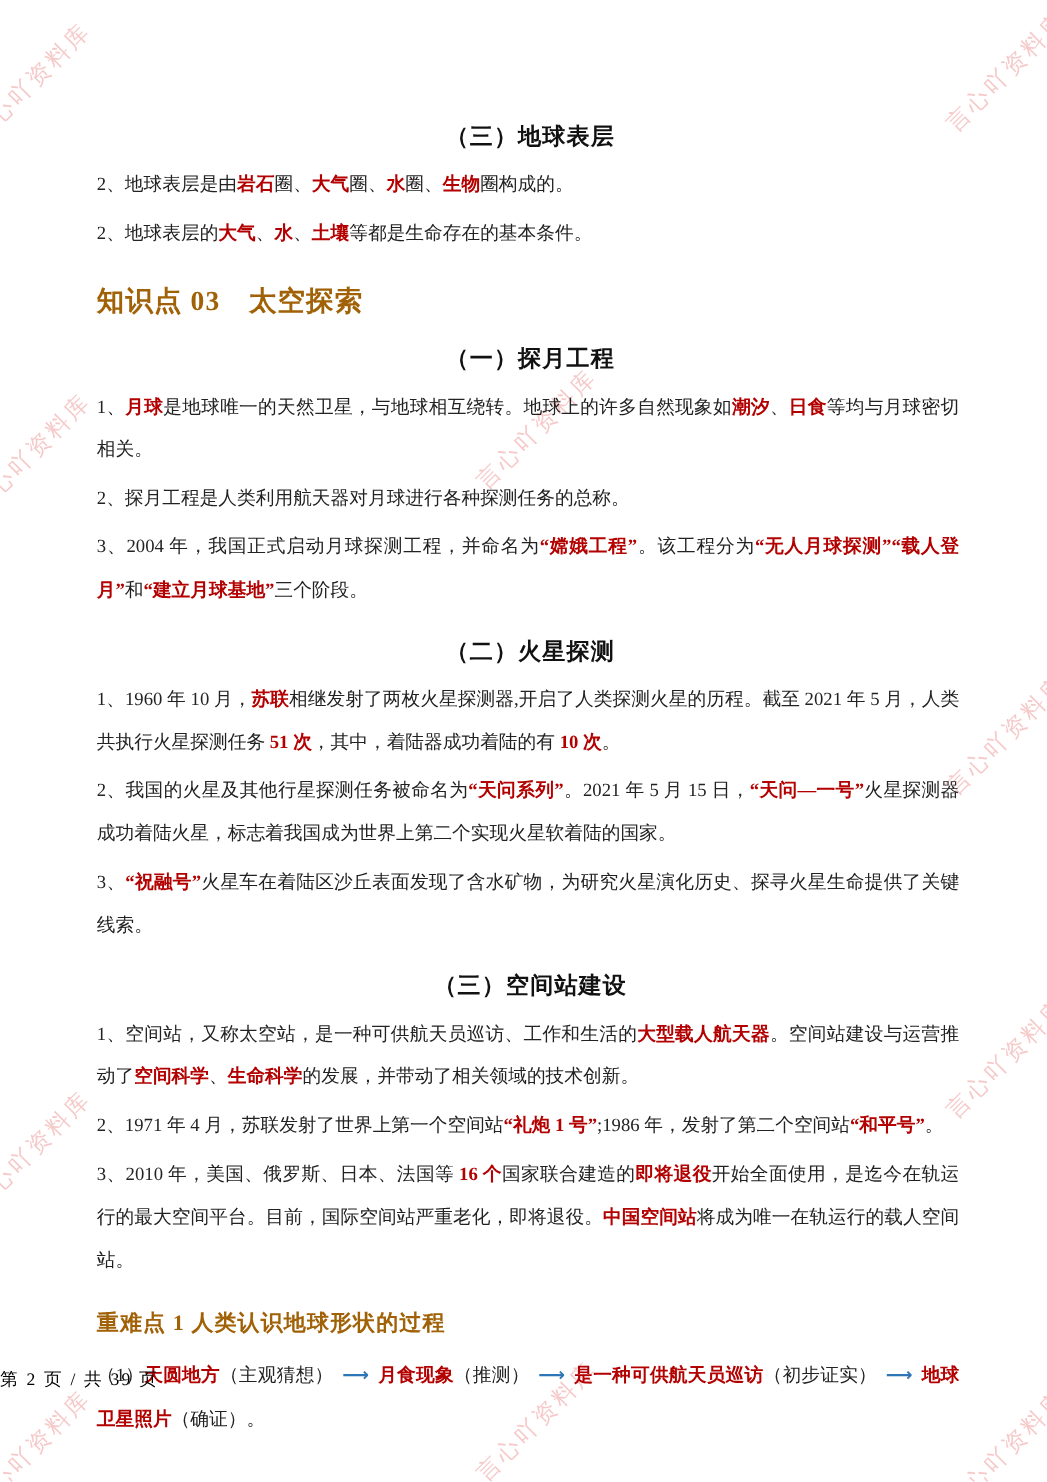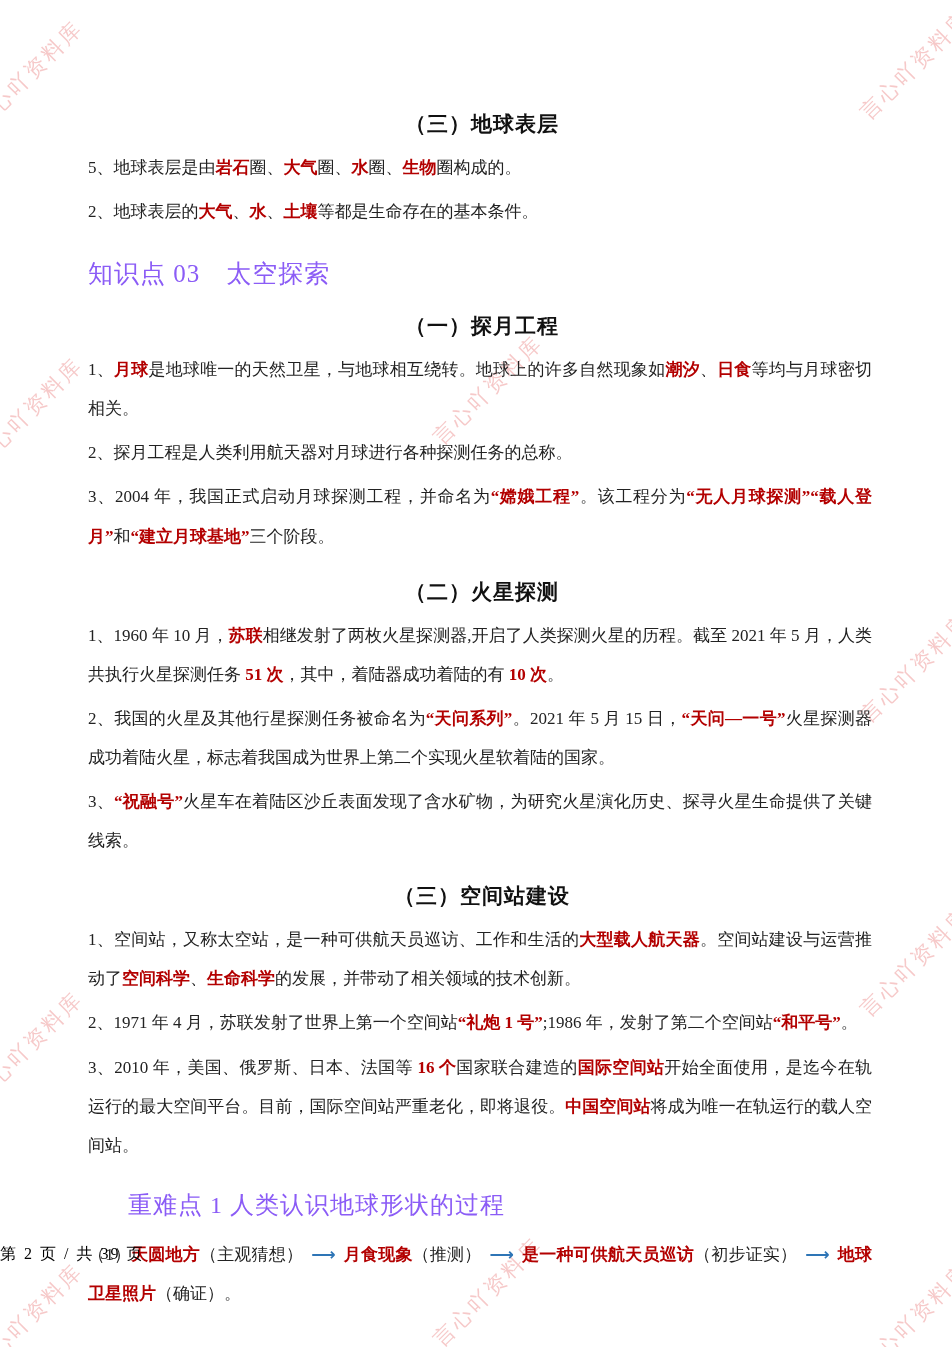--- a/index.html
+++ b/index.html
@@ -13,24 +13,24 @@
   .content{
     position:absolute;
     left:88px;right:80px;top:110px;
   }
   .content > :first-child{margin-top:0;}
   .h2{
     font-size:21px;font-weight:bold;color:#111;
     margin:22px 0 10px 0;padding-left:4px;letter-spacing:1px;text-align:center;
   }
   .h1{
-    font-size:25px;font-weight:normal;color:#8b5cf6;
+    font-size:25px;font-weight:bold;color:#a16207;
     margin:26px 0 14px 0;letter-spacing:1px;
   }
-  .h1.hd{font-size:24px;margin-top:24px;margin-left:40px;}
+  .h1.hd{font-size:20px;margin-top:24px;}
   p.body-p{
     font-size:17px;line-height:2.3;color:#222;
     margin:0 0 5px 0;text-align:justify;
   }
   .kw{
     color:#b30000;font-weight:bold;
     text-decoration-color:#b30000;
     text-underline-offset:5px;
   }
   .arrow{
@@ -61,32 +61,32 @@
       <div class="watermark" style="left: 488px; top: 390px;">言心吖资料库</div>
       <div class="watermark" style="left: 915px; top: 668px;">言心吖资料库</div>
       <div class="watermark" style="left: 915px; top: 962px;">言心吖资料库</div>
       <div class="watermark" style="left: 28px; top: 1046px;">言心吖资料库</div>
       <div class="watermark" style="left: 488px; top: 1292px;">言心吖资料库</div>
       <div class="watermark" style="left: 28px; top: 1318px;">言心吖资料库</div>
       <div class="watermark" style="left: 915px; top: 1318px;">言心吖资料库</div>
     </div>
   <div class="content" id="doc-blocks">
       <div class="h2"><span>（三）地球表层</span></div>
-      <p class="body-p"><span>5、地球表层是由</span><span class="kw">岩石</span><span>圈、</span><span class="kw">大气</span><span>圈、</span><span class="kw">水</span><span>圈、</span><span class="kw">生物</span><span>圈构成的。</span></p>
+      <p class="body-p"><span>2、地球表层是由</span><span class="kw">岩石</span><span>圈、</span><span class="kw">大气</span><span>圈、</span><span class="kw">水</span><span>圈、</span><span class="kw">生物</span><span>圈构成的。</span></p>
       <p class="body-p"><span>2、地球表层的</span><span class="kw">大气</span><span>、</span><span class="kw">水</span><span>、</span><span class="kw">土壤</span><span>等都是生命存在的基本条件。</span></p>
       <div class="h1"><span>知识点 03　太空探索</span></div>
       <div class="h2"><span>（一）探月工程</span></div>
       <p class="body-p"><span>1、</span><span class="kw">月球</span><span>是地球唯一的天然卫星，与地球相互绕转。地球上的许多自然现象如</span><span class="kw">潮汐</span><span>、</span><span class="kw">日食</span><span>等均与月球密切相关。</span></p>
       <p class="body-p"><span>2、探月工程是人类利用航天器对月球进行各种探测任务的总称。</span></p>
       <p class="body-p"><span>3、2004 年，我国正式启动月球探测工程，并命名为</span><span class="kw">“嫦娥工程”</span><span>。该工程分为</span><span class="kw">“无人月球探测”“载人登月”</span><span>和</span><span class="kw">“建立月球基地”</span><span>三个阶段。</span></p>
       <div class="h2"><span>（二）火星探测</span></div>
       <p class="body-p"><span>1、1960 年 10 月，</span><span class="kw">苏联</span><span>相继发射了两枚火星探测器,开启了人类探测火星的历程。截至 2021 年 5 月，人类共执行火星探测任务 </span><span class="kw">51 次</span><span>，其中，着陆器成功着陆的有 </span><span class="kw">10 次</span><span>。</span></p>
       <p class="body-p"><span>2、我国的火星及其他行星探测任务被命名为</span><span class="kw">“天问系列”</span><span>。2021 年 5 月 15 日，</span><span class="kw">“天问—一号”</span><span>火星探测器成功着陆火星，标志着我国成为世界上第二个实现火星软着陆的国家。</span></p>
       <p class="body-p"><span>3、</span><span class="kw">“祝融号”</span><span>火星车在着陆区沙丘表面发现了含水矿物，为研究火星演化历史、探寻火星生命提供了关键线索。</span></p>
       <div class="h2"><span>（三）空间站建设</span></div>
       <p class="body-p"><span>1、空间站，又称太空站，是一种可供航天员巡访、工作和生活的</span><span class="kw">大型载人航天器</span><span>。空间站建设与运营推动了</span><span class="kw">空间科学</span><span>、</span><span class="kw">生命科学</span><span>的发展，并带动了相关领域的技术创新。</span></p>
       <p class="body-p"><span>2、1971 年 4 月，苏联发射了世界上第一个空间站</span><span class="kw">“礼炮 1 号”</span><span>;1986 年，发射了第二个空间站</span><span class="kw">“和平号”</span><span>。</span></p>
-      <p class="body-p"><span>3、2010 年，美国、俄罗斯、日本、法国等 </span><span class="kw">16 个</span><span>国家联合建造的</span><span class="kw">国际空间站</span><span>开始全面使用，是迄今在轨运行的最大空间平台。目前，国际空间站严重老化，即将退役。</span><span class="kw">中国空间站</span><span>将成为唯一在轨运行的载人空间站。</span></p>
+      <p class="body-p"><span>3、2010 年，美国、俄罗斯、日本、法国等 </span><span class="kw">16 个</span><span>国家联合建造的</span><span class="kw">即将退役</span><span>开始全面使用，是迄今在轨运行的最大空间平台。目前，国际空间站严重老化，即将退役。</span><span class="kw">中国空间站</span><span>将成为唯一在轨运行的载人空间站。</span></p>
       <div class="h1 hd"><span>重难点 1 人类认识地球形状的过程</span></div>
       <p class="body-p"><span>（1）</span><span class="kw">天圆地方</span><span>（主观猜想）</span><span class="arrow">⟶</span><span class="kw">月食现象</span><span>（推测）</span><span class="arrow">⟶</span><span class="kw">是一种可供航天员巡访</span><span>（初步证实）</span><span class="arrow">⟶</span><span class="kw">地球卫星照片</span><span>（确证）。</span></p>
     </div>
   <div class="footer">第 2 页 / 共 39 页</div>
 </div>
 
 </body></html>

